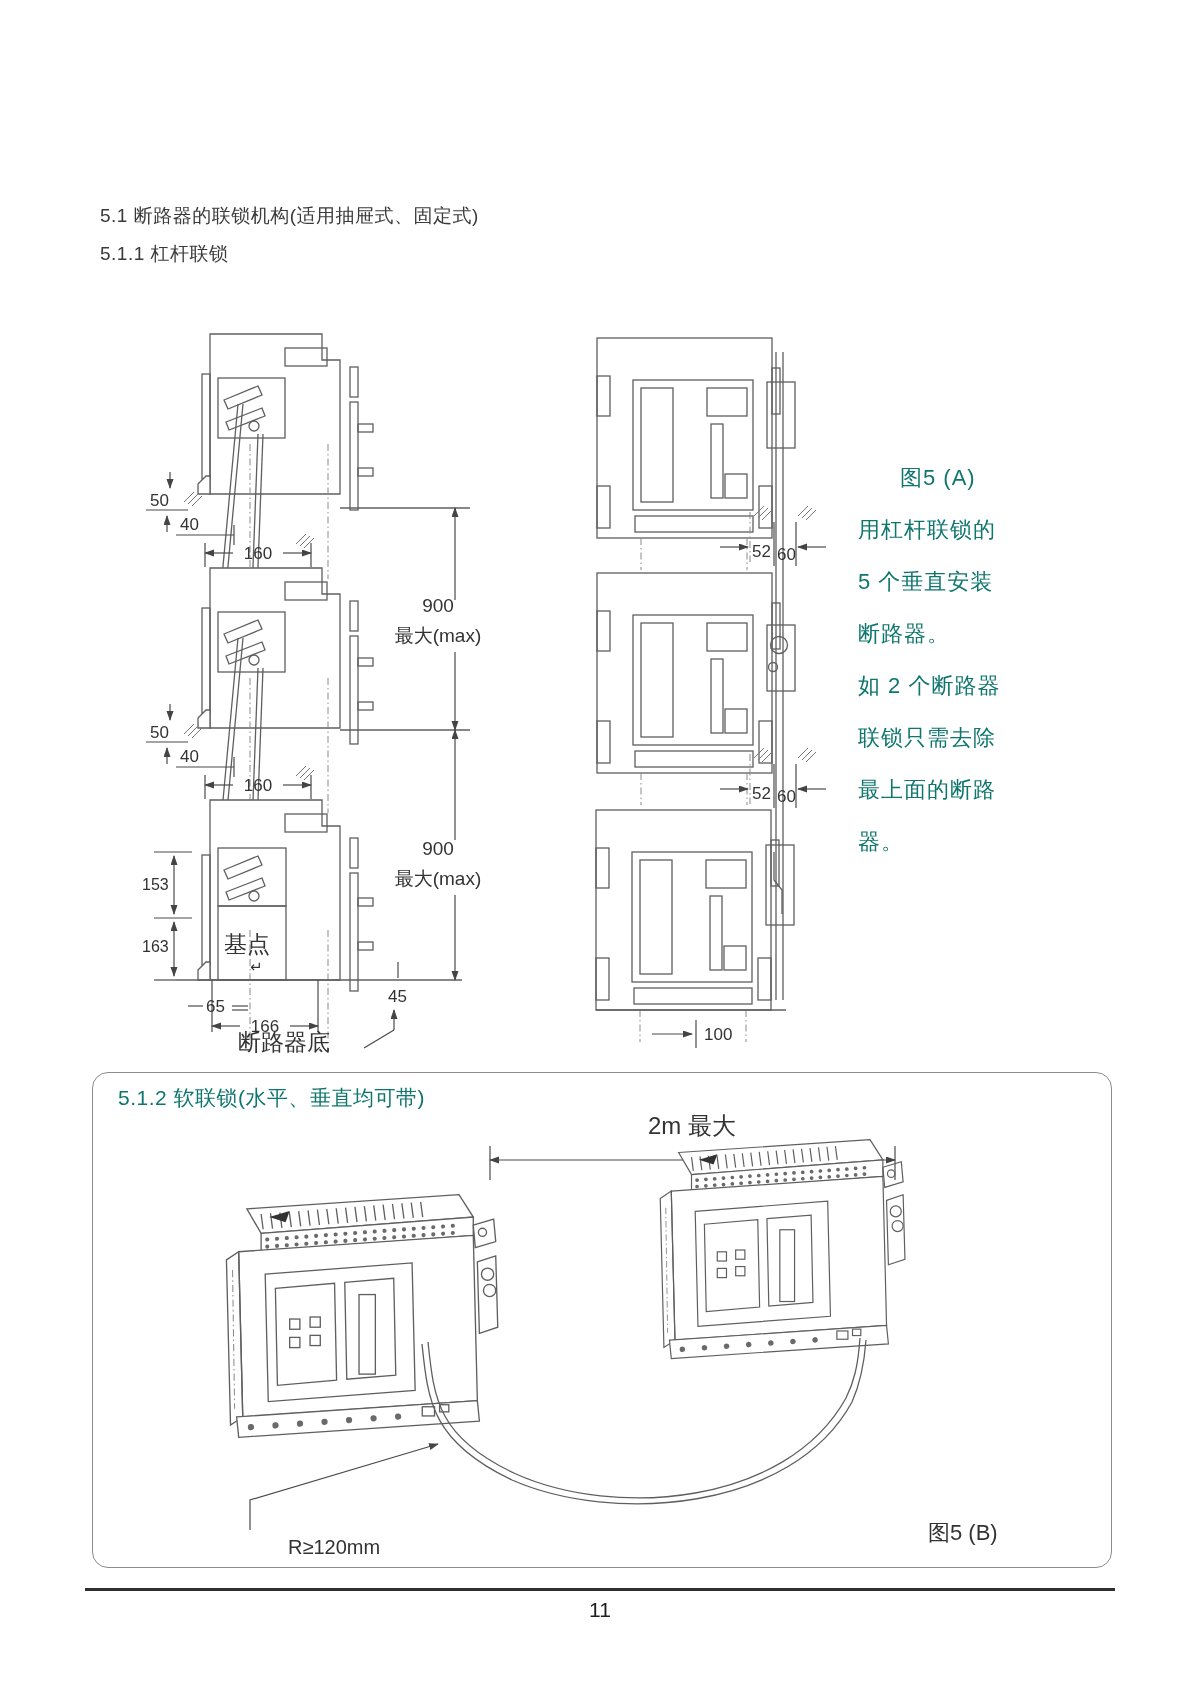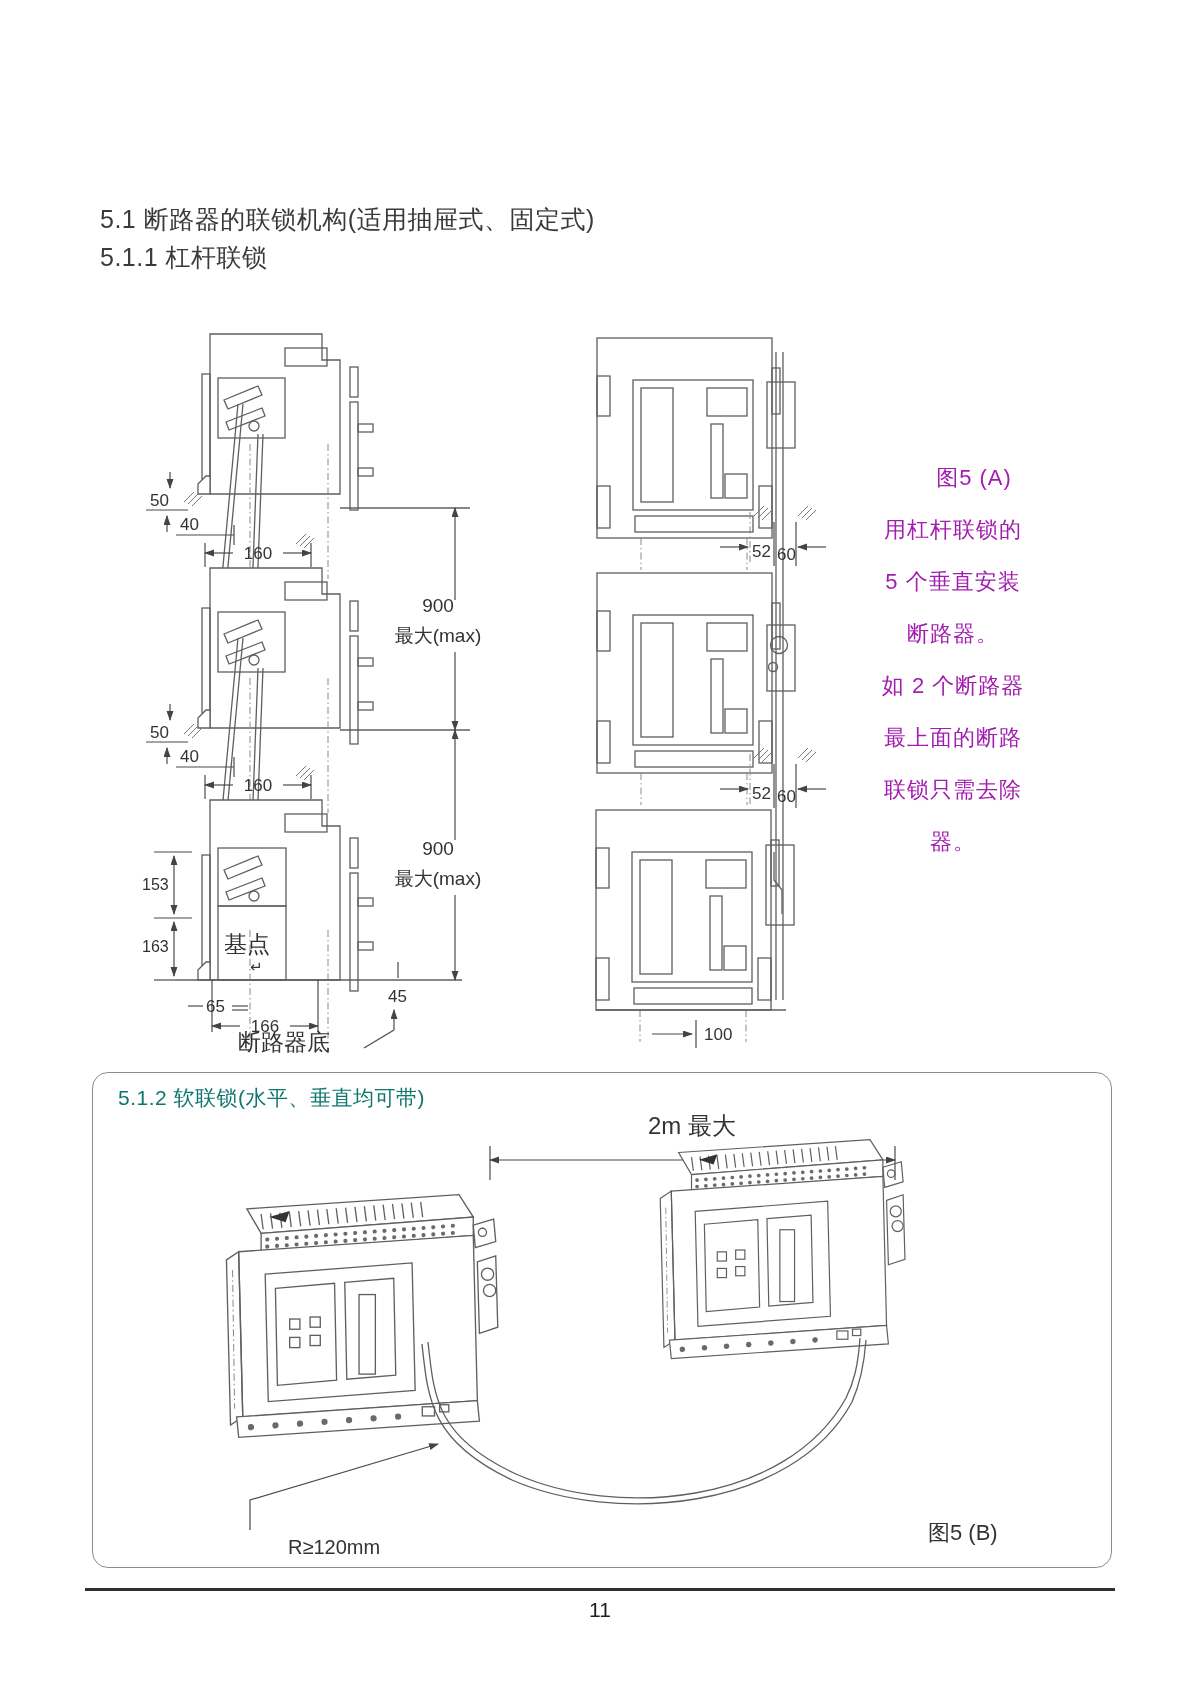--- a/index.html
+++ b/index.html
@@ -1,24 +1,24 @@
 <!DOCTYPE html>
 <html><head>
 <meta charset="utf-8">
 <style>
   html,body{margin:0;padding:0;background:#fff;}
   #page{position:relative;width:1200px;height:1682px;background:#fff;overflow:hidden;
         font-family:"Liberation Sans","DejaVu Sans",sans-serif;color:#333;}
   .abs{position:absolute;}
   #header-band{left:85px;top:100px;width:1030px;height:46px;background:#b9b9b9;}
   #header-title{position:absolute;right:14px;top:0;line-height:46px;font-size:27px;font-weight:600;color:#2d2d2d;letter-spacing:1px;}
-  .sec{left:100px;font-size:25px;color:#3a3a3a;letter-spacing:0.5px;}
+  .sec{left:100px;font-size:19px;color:#3a3a3a;letter-spacing:0.5px;}
   #sec-51{top:203px;}
   #sec-511{top:241px;}
-  #caption-a{left:858px;top:452px;width:190px;font-size:22px;color:#a21caf;line-height:52px;letter-spacing:1px;text-align:center;}
+  #caption-a{left:858px;top:452px;width:190px;font-size:22px;color:#0f766e;line-height:52px;letter-spacing:1px;}
   #caption-a .indent{padding-left:42px;}
   #softbox{left:92px;top:1072px;width:1020px;height:496px;border:1.5px solid #8c8c8c;border-radius:16px;box-sizing:border-box;background:#fff;}
   #sec-512{left:118px;top:1084px;font-size:21px;color:#0f766e;letter-spacing:0.5px;}
   #fig-a{left:140px;top:300px;}
   #fig-b{left:92px;top:1072px;}
   #footer-rule{left:85px;top:1588px;width:1030px;height:3px;background:#2f2f2f;}
   #page-number{left:85px;top:1598px;width:1030px;text-align:center;font-size:21px;color:#1d1d1d;}
   svg{display:block;}
   svg text{font-family:"Liberation Sans","DejaVu Sans",sans-serif;fill:#333;}
   .ln{stroke:#5f5f5f;stroke-width:1.3;fill:none;}
@@ -240,22 +240,22 @@
       <text class="t17" x="564" y="740">100</text>
     </g>
   </svg>
 
   <div id="caption-a" class="abs">
     <div class="indent">图5 (A)</div>
     <div>用杠杆联锁的</div>
     <div>5 个垂直安装</div>
     <div>断路器。</div>
     <div>如 2 个断路器</div>
+    <div>联锁只需去除</div>
     <div>最上面的断路</div>
-    <div>联锁只需去除</div>
     <div>器。</div>
   </div>
 
   <div id="softbox" class="abs"></div>
   <div id="sec-512" class="abs">5.1.2 软联锁(水平、垂直均可带)</div>
 
   <svg id="fig-b" class="abs" width="1020" height="496" viewBox="0 0 1020 496">
     <defs>
       <marker id="mE2" markerWidth="10" markerHeight="8" refX="9" refY="3.5" orient="auto-start-reverse" markerUnits="userSpaceOnUse">
         <path d="M0,0 L10,3.5 L0,7 Z" fill="#444"></path>

